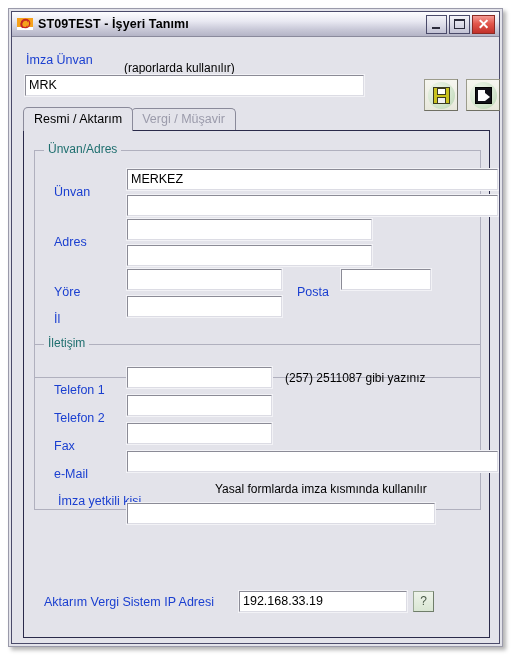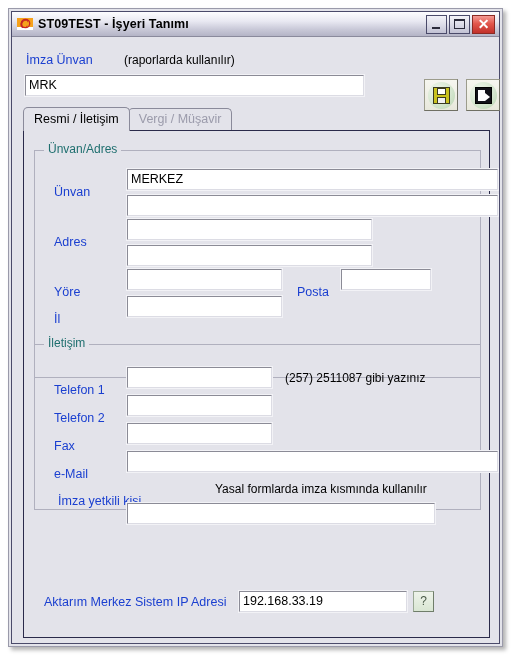--- a/index.html
+++ b/index.html
@@ -120,21 +120,21 @@
   .top-label {
     position: absolute;
     left: 14px;
     top: 16px;
     color: #1a3fd0;
     font-size: 12.5px;
   }
   .top-hint {
     position: absolute;
     left: 112px;
-    top: 16px;
+    top: 24px;
     color: #000000;
     font-size: 12px;
   }
   .top-input {
     position: absolute;
     left: 13px;
     top: 38px;
     width: 339px;
     height: 21px;
   }
@@ -373,21 +373,21 @@
       <div class="tool-btn" id="exit-btn">
         <span class="circle"></span>
         <span class="exit-box">
           <span class="door"></span>
           <span class="arrow"></span>
         </span>
       </div>
 
       <div class="tabstrip">
         <div class="tab active">
-          <span>Resmi / İletişim</span>
+          <span>Resmi / Aktarım</span>
         </div>
         <div class="tab disabled">
           <span>Vergi / Müşavir</span>
         </div>
       </div>
 
       <div class="tabpanel">
 
         <div class="group" id="group-unvan">
           <span class="legend">Ünvan/Adres</span>
@@ -423,20 +423,20 @@
           <div class="field" style="position:absolute; left:92px; top:78px; width:145px; height:21px;"></div>
 
           <span class="lbl" style="left:19px; top:110px;">e-Mail</span>
           <div class="field" style="position:absolute; left:92px; top:106px; width:371px; height:21px;"></div>
 
           <span class="lbl" style="left:23px; top:137px;">İmza yetkili kişi</span>
           <span class="hint" style="left:180px; top:137px;">Yasal formlarda imza kısmında kullanılır</span>
           <div class="field" style="position:absolute; left:92px; top:158px; width:308px; height:21px;"></div>
         </div>
 
-        <span class="ip-label">Aktarım Merkez Sistem IP Adresi</span>
+        <span class="ip-label">Aktarım Vergi Sistem IP Adresi</span>
         <div class="field ip-field">192.168.33.19</div>
         <div class="help-btn">?</div>
 
       </div>
     </div>
   </div>
 </div>
 
 </body></html>

